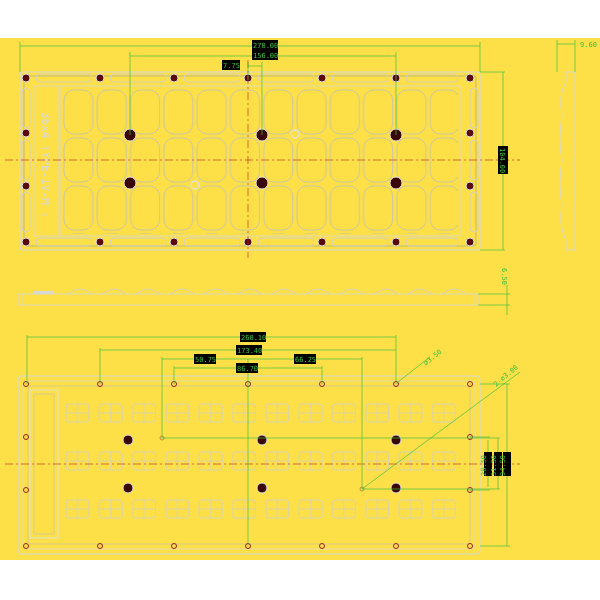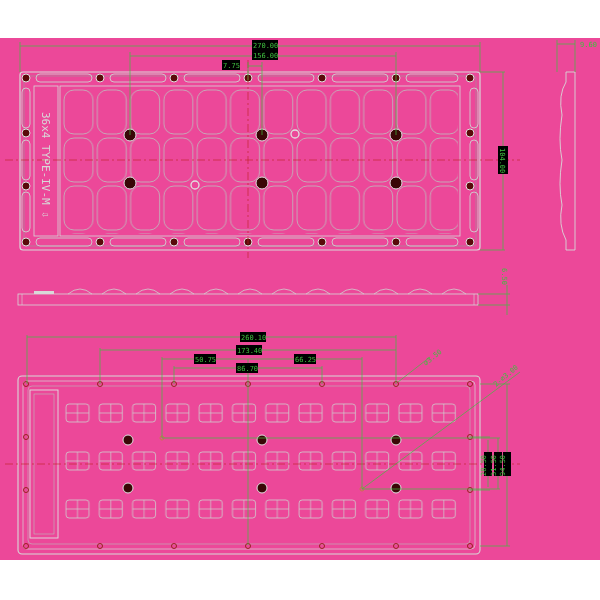--- a/index.html
+++ b/index.html
@@ -1,17 +1,17 @@
 <!DOCTYPE html>
 <html><head>
 <meta charset="utf-8">
 <style>
   html,body{margin:0;padding:0;background:#ffffff;}
   body{width:600px;height:600px;position:relative;overflow:hidden;font-family:"DejaVu Sans Mono",monospace;}
-  #canvas{position:absolute;left:0;top:38px;width:600px;height:522px;background:#ec4899;}
+  #canvas{position:absolute;left:0;top:38px;width:600px;height:522px;background:#fde047;}
   svg{position:absolute;left:0;top:0;}
   .dim{fill:#3fbf3f;font-size:7px;font-family:"DejaVu Sans Mono",monospace;}
   .lbl{fill:#d8d8d8;font-size:11px;font-family:"DejaVu Sans Mono",monospace;}
 </style>
 </head>
 <body>
 
 <div id="canvas">
 <svg width="600" height="522" viewBox="0 38 600 522">
   <defs>

